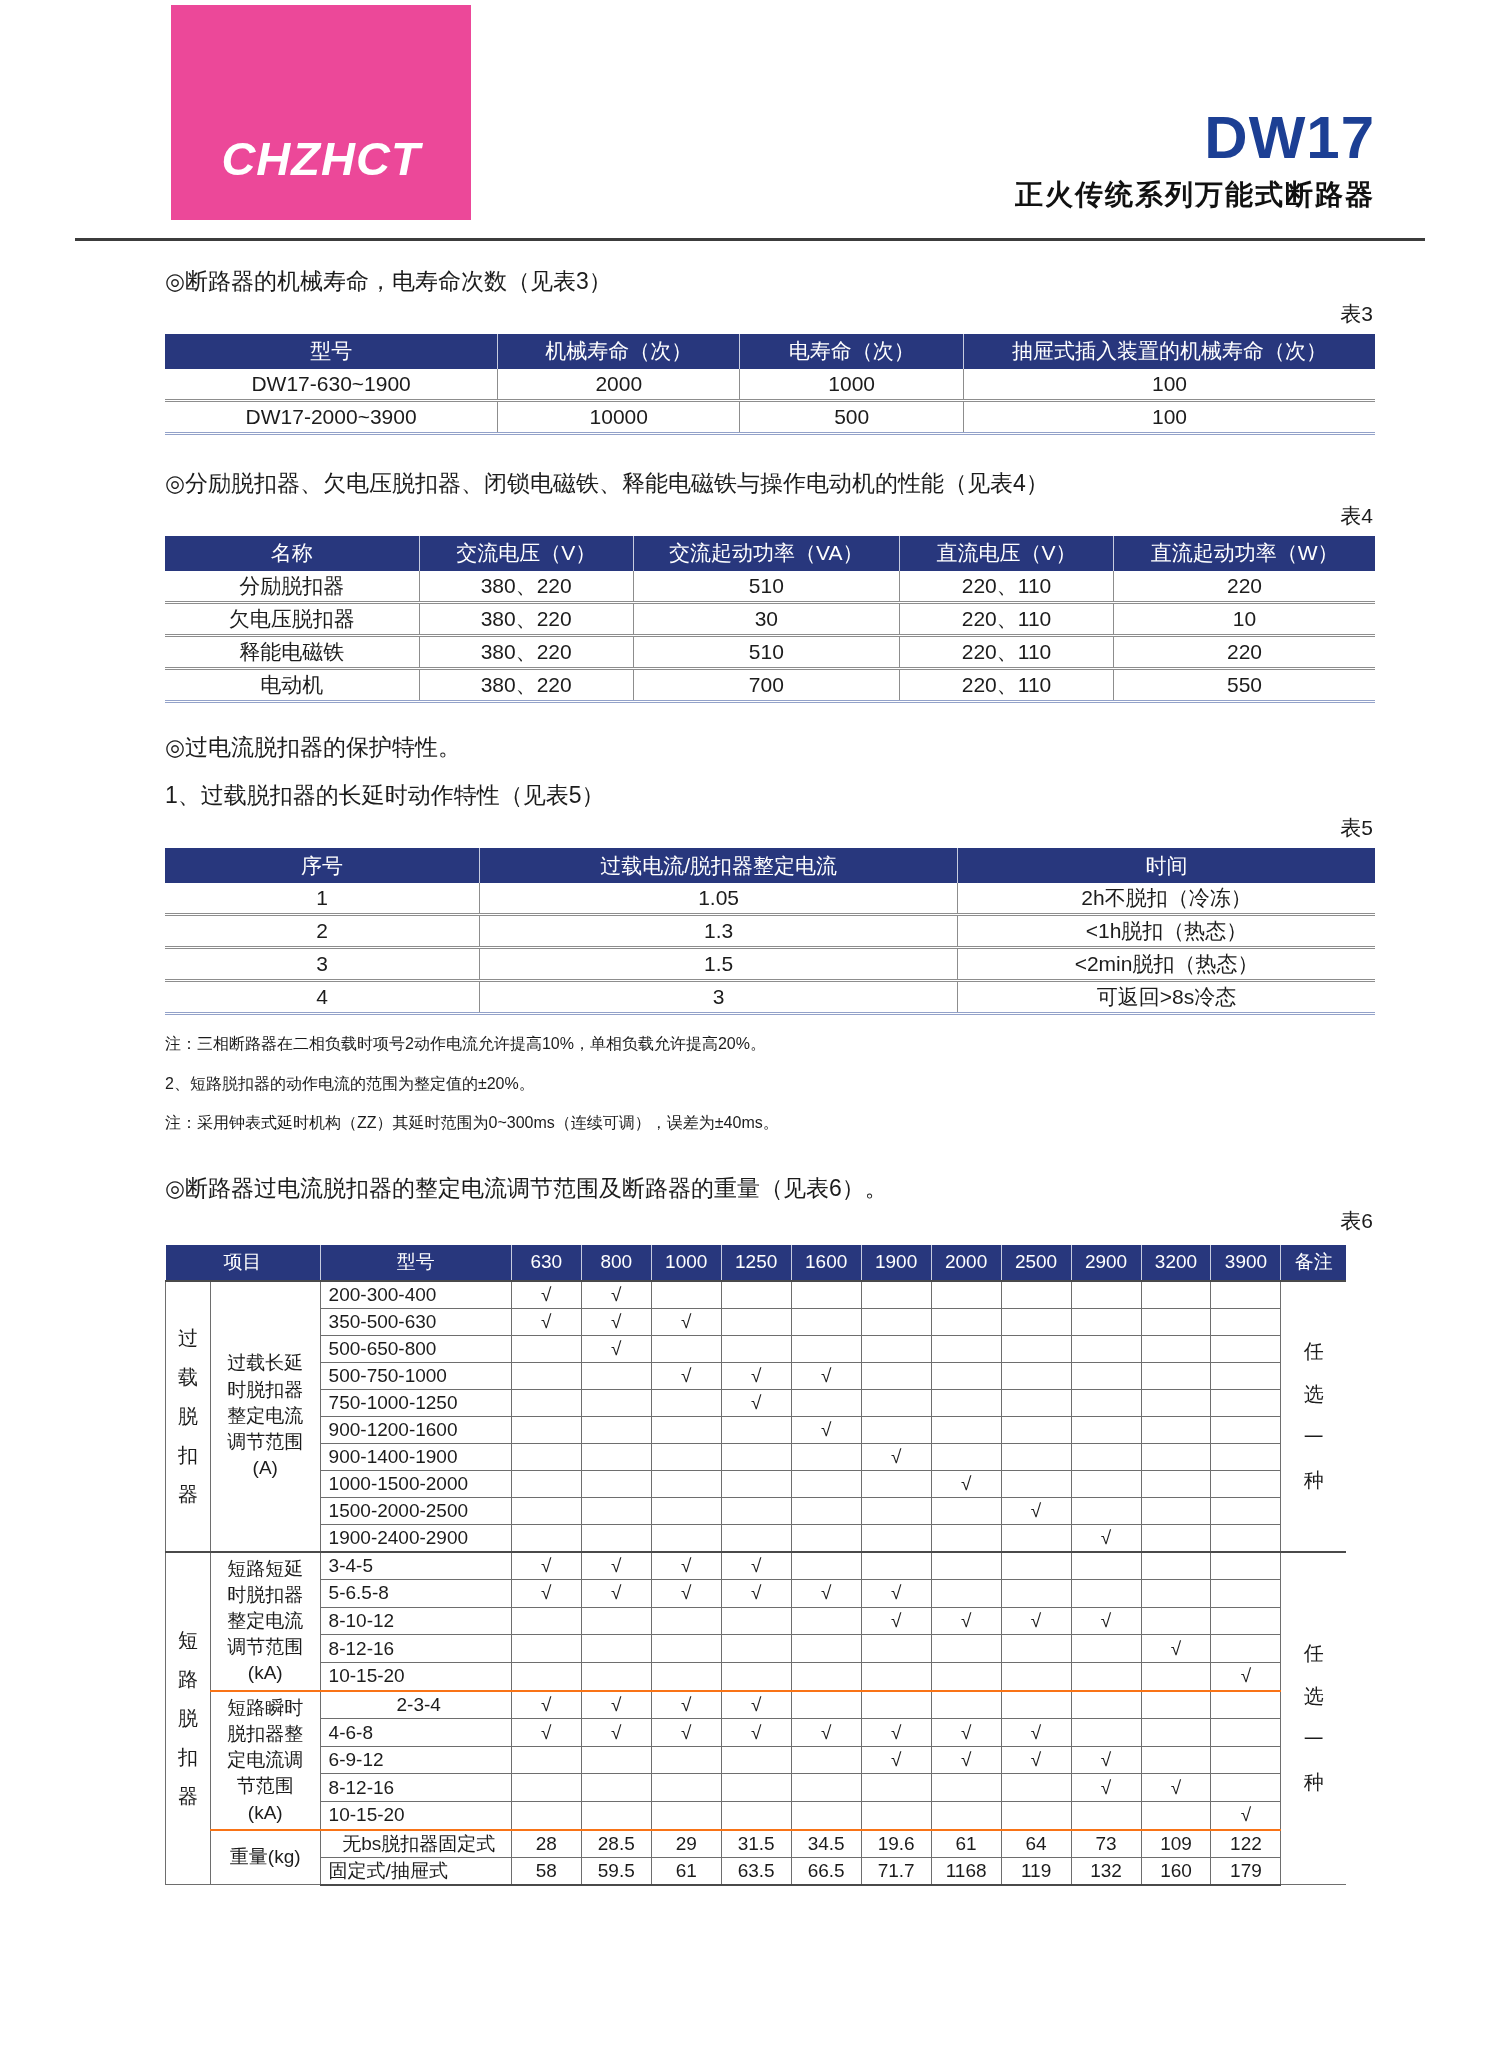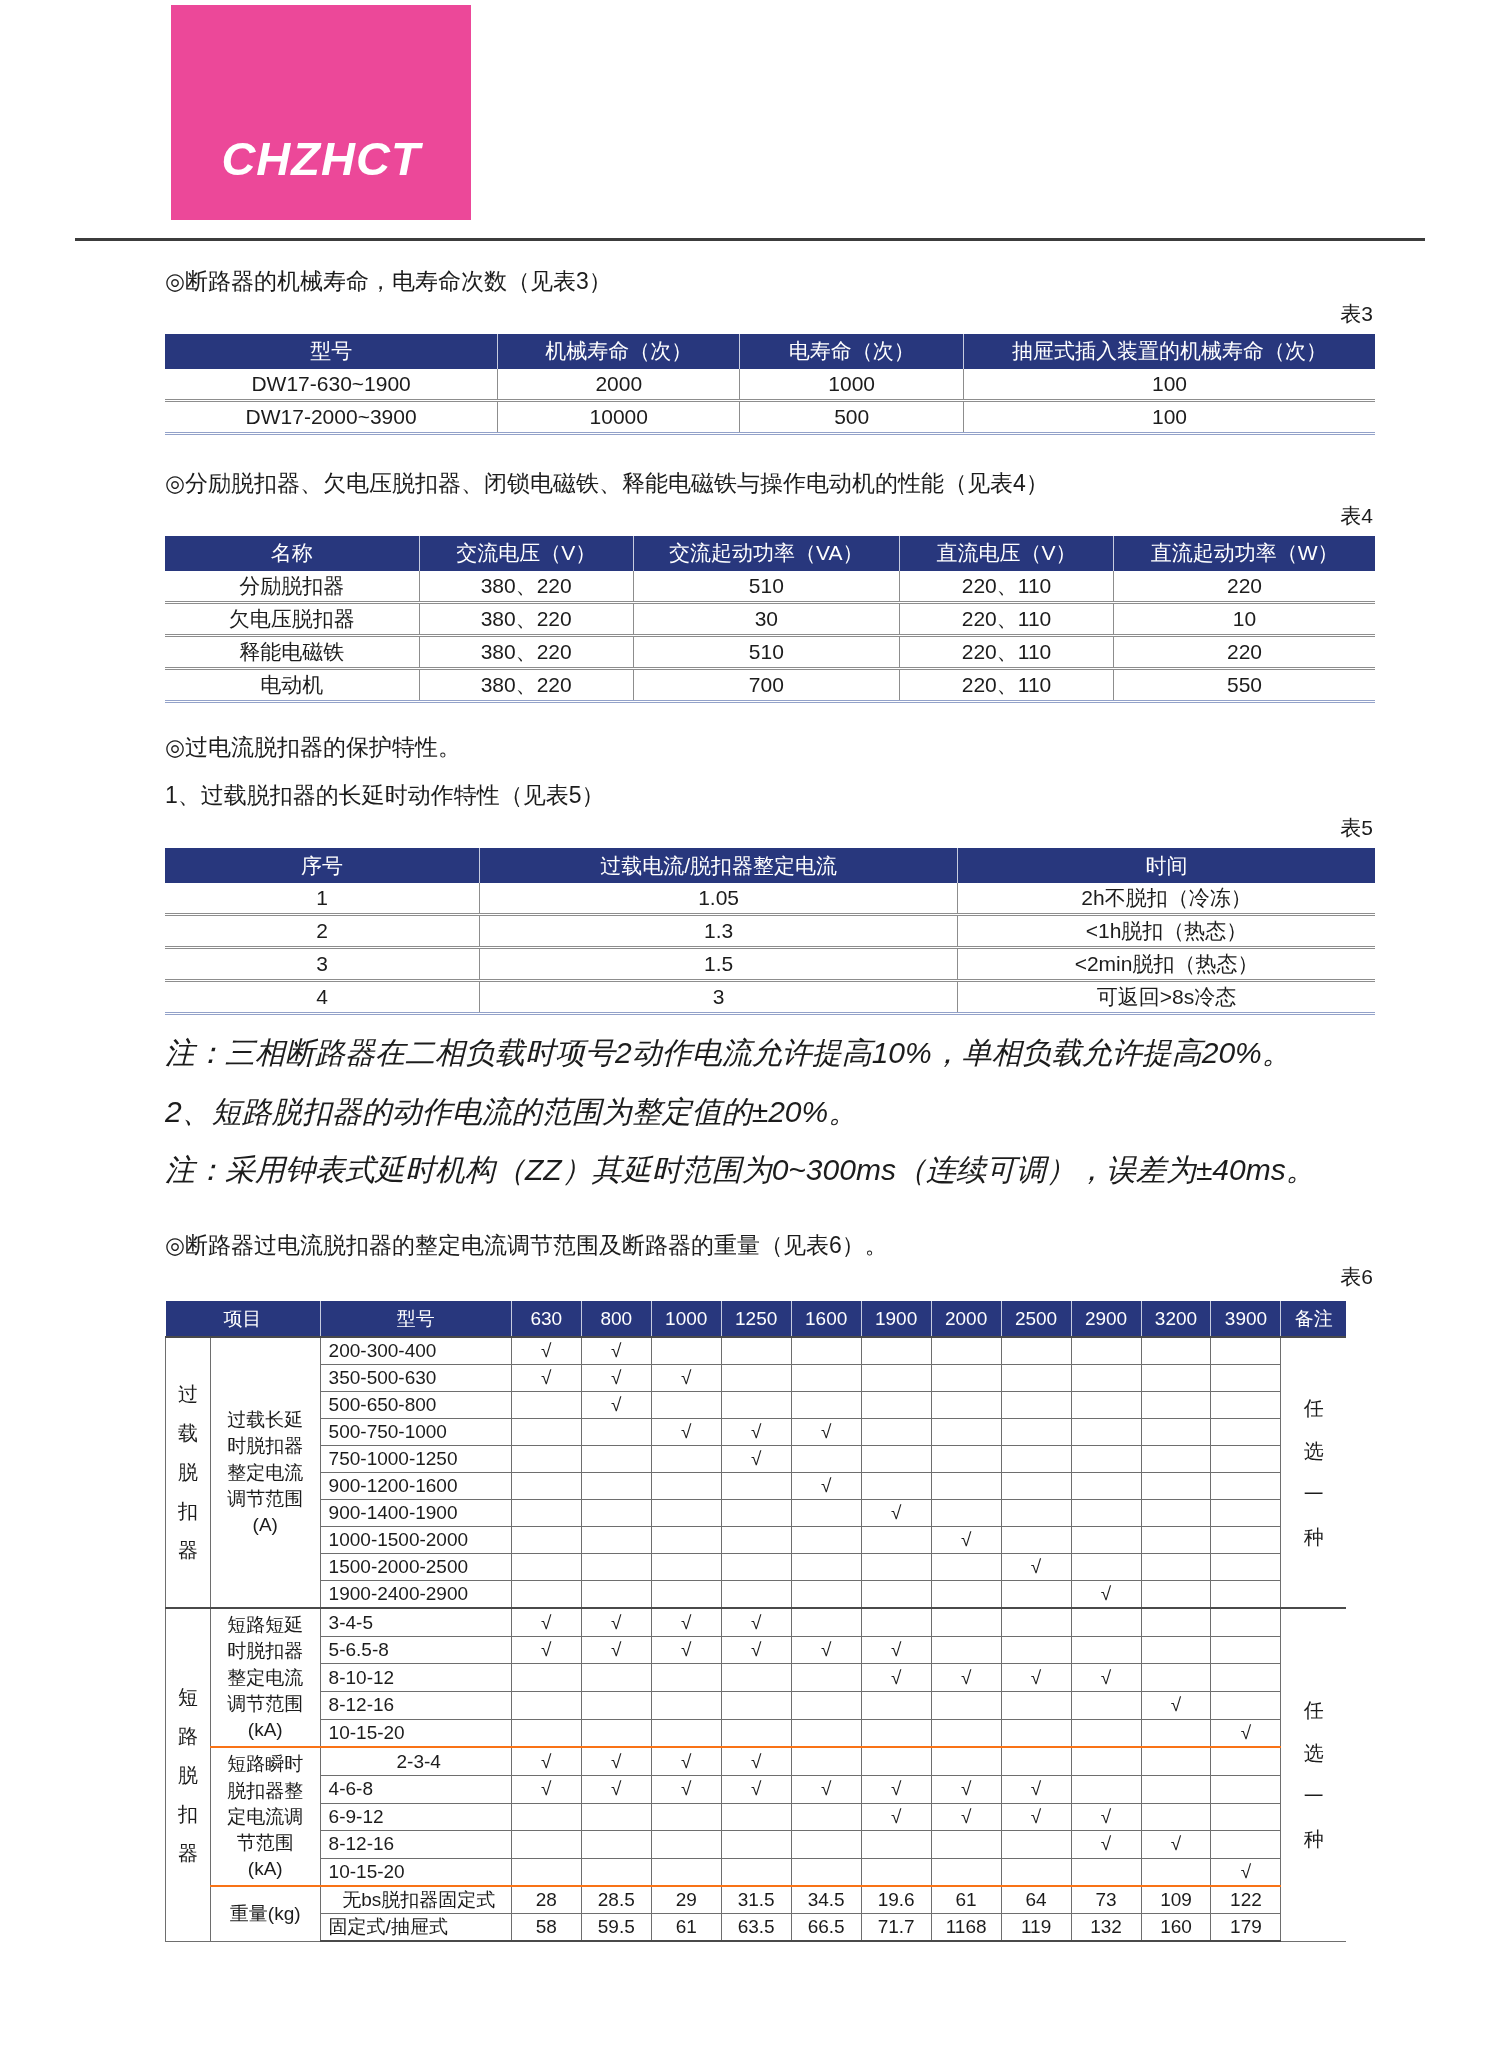--- a/index.html
+++ b/index.html
@@ -41,21 +41,21 @@
     background:#28377d;color:#ffffff;font-weight:normal;height:35px;
     border-left:1px solid #c6cbdf;padding:0 4px;
   }
   table.simple th:first-child{border-left:none;}
   table.simple td{
     height:30px;border-left:1px solid #8d8d8d;border-bottom:3px double #8d8d8d;padding:0 4px;
   }
   table.simple td:first-child{border-left:none;}
   table.simple tbody tr:last-child td{border-bottom:3px double #93a2c9;}
   
-  .note{font-size:30px;margin:18px 0 0 0;line-height:1.35;font-style:italic;}
+  .note{font-size:16px;margin:18px 0 0 0;line-height:1.35;}
   
   table.t6{
     width:1181px;border-collapse:collapse;font-size:19px;table-layout:fixed;
     margin-top:10px;
   }
   table.t6 th{
     background:#28377d;color:#ffffff;font-weight:normal;height:35px;
     border-left:1px solid #c6cbdf;padding:0 1px;
   }
   table.t6 th:first-child{border-left:none;}
@@ -77,20 +77,24 @@
   }
 </style>
 </head>
 <body>
 
 <div class="page">
 
   <div class="hdr">
     <div class="logo-box">
       <span class="logo-text">CHZHCT</span>
+    </div>
+    <div class="title-block">
+      <div class="product-code">DW17</div>
+      <div class="subtitle">正火传统系列万能式断路器</div>
     </div>
   </div>
   <div class="hdr-rule"></div>
 
   <div class="content">
 
     <p class="sec-h m-t26">◎断路器的机械寿命，电寿命次数（见表3）</p>
     <div class="tbl-lbl">表3</div>
     <table class="simple">
         <colgroup>

